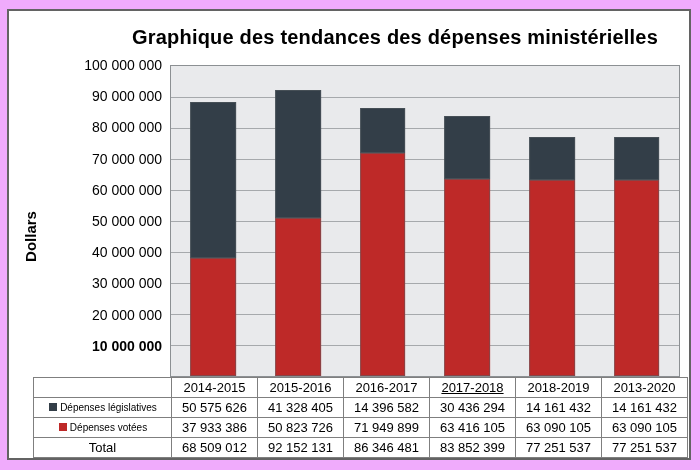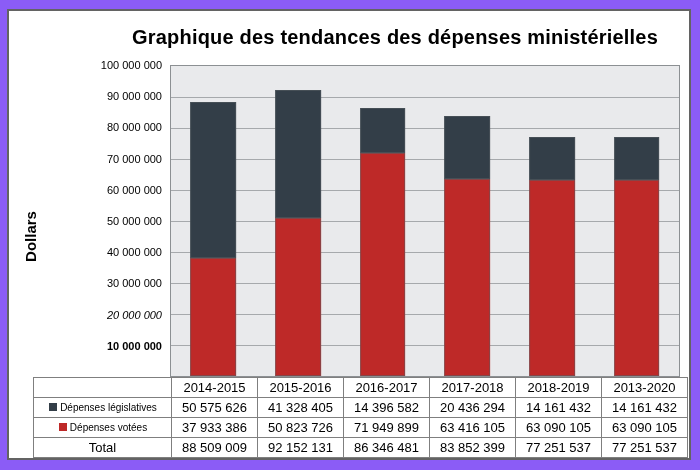--- a/index.html
+++ b/index.html
@@ -1,19 +1,19 @@
 <!DOCTYPE html>
 <html><head>
 <meta charset="utf-8">
 <style>
   html,body{margin:0;padding:0;background:#ffffff;}
   #app{
     position:relative;
     width:700px;height:470px;
-    background:#8b5cf6;
+    background:#f0abfc;
     font-family:"Liberation Sans", sans-serif;
     color:#000;
     overflow:hidden;
   }
   .frame{
     position:absolute;left:7px;top:9px;width:684px;height:451px;
     border:2px solid #636363;box-sizing:border-box;background:#fff;
   }
   .chart-title{
     position:absolute;left:95px;top:26px;width:600px;
@@ -22,21 +22,21 @@
   .y-axis-title{
     position:absolute;left:-20px;top:228px;width:100px;
     text-align:center;font-size:15px;font-weight:bold;
     transform:rotate(-90deg);
   }
   .yticks{
     position:absolute;left:56px;top:65px;width:110px;height:312px;
   }
   .ytick{
     position:absolute;right:4px;width:100px;
-    text-align:right;font-size:11px;line-height:12px;white-space:nowrap;
+    text-align:right;font-size:14px;line-height:12px;white-space:nowrap;
   }
   .plot{
     position:absolute;left:170px;top:65px;width:510px;height:312px;
     background:#e9eaec;border:1px solid #8c9093;box-sizing:border-box;
   }
   .gridline{
     position:absolute;left:0;right:0;height:1px;background:#a6a9ac;
   }
   .bars{
     position:absolute;left:0;top:0;right:0;bottom:0;
@@ -84,21 +84,21 @@
 
   <div class="yticks">
       <div class="ytick" style="top: calc(0% - 6px);">100 000 000</div>
       <div class="ytick" style="top: calc(10% - 6px);">90 000 000</div>
       <div class="ytick" style="top: calc(20% - 6px);">80 000 000</div>
       <div class="ytick" style="top: calc(30% - 6px);">70 000 000</div>
       <div class="ytick" style="top: calc(40% - 6px);">60 000 000</div>
       <div class="ytick" style="top: calc(50% - 6px);">50 000 000</div>
       <div class="ytick" style="top: calc(60% - 6px);">40 000 000</div>
       <div class="ytick" style="top: calc(70% - 6px);">30 000 000</div>
-      <div class="ytick" style="top: calc(80% - 6px); font-style: italic;">20 000 000</div>
+      <div class="ytick" style="top: calc(80% - 6px);">20 000 000</div>
       <div class="ytick" style="top: calc(90% - 6px); font-weight: bold;">10 000 000</div>
     </div>
 
   <div class="plot">
     <div id="gridlines">
         <div class="gridline" style="top: 10%;"></div>
         <div class="gridline" style="top: 20%;"></div>
         <div class="gridline" style="top: 30%;"></div>
         <div class="gridline" style="top: 40%;"></div>
         <div class="gridline" style="top: 50%;"></div>
@@ -135,45 +135,45 @@
       </div>
   </div>
 
   <table class="data-table">
     <tbody id="tbody">
         <tr>
           <td class="corner" style="width: 137px;"></td>
           <td style="width: 85px;">2014-2015</td>
           <td style="width: 85px;">2015-2016</td>
           <td style="width: 85px;">2016-2017</td>
-          <td style="width: 85px;">2017-2018</td>
+          <td style="width: 85px; text-decoration: underline;">2017-2018</td>
           <td style="width: 85px;">2018-2019</td>
           <td style="width: 85px;">2013-2020</td>
         </tr>
         <tr>
           <td class="rowlabel"><span class="legend-marker" style="background: rgb(51, 62, 72);"></span><span>Dépenses législatives</span></td>
           <td>50 575 626</td>
           <td>41 328 405</td>
           <td>14 396 582</td>
-          <td>20 436 294</td>
+          <td>30 436 294</td>
           <td>14 161 432</td>
           <td>14 161 432</td>
         </tr>
         <tr>
           <td class="rowlabel"><span class="legend-marker" style="background: rgb(190, 41, 40);"></span><span>Dépenses votées</span></td>
           <td>37 933 386</td>
           <td>50 823 726</td>
           <td>71 949 899</td>
           <td>63 416 105</td>
           <td>63 090 105</td>
           <td>63 090 105</td>
         </tr>
         <tr>
           <td class="totallabel">Total</td>
-          <td>88 509 009</td>
+          <td>68 509 012</td>
           <td>92 152 131</td>
           <td>86 346 481</td>
           <td>83 852 399</td>
           <td>77 251 537</td>
           <td>77 251 537</td>
         </tr>
       </tbody>
   </table>
 </div>
 

